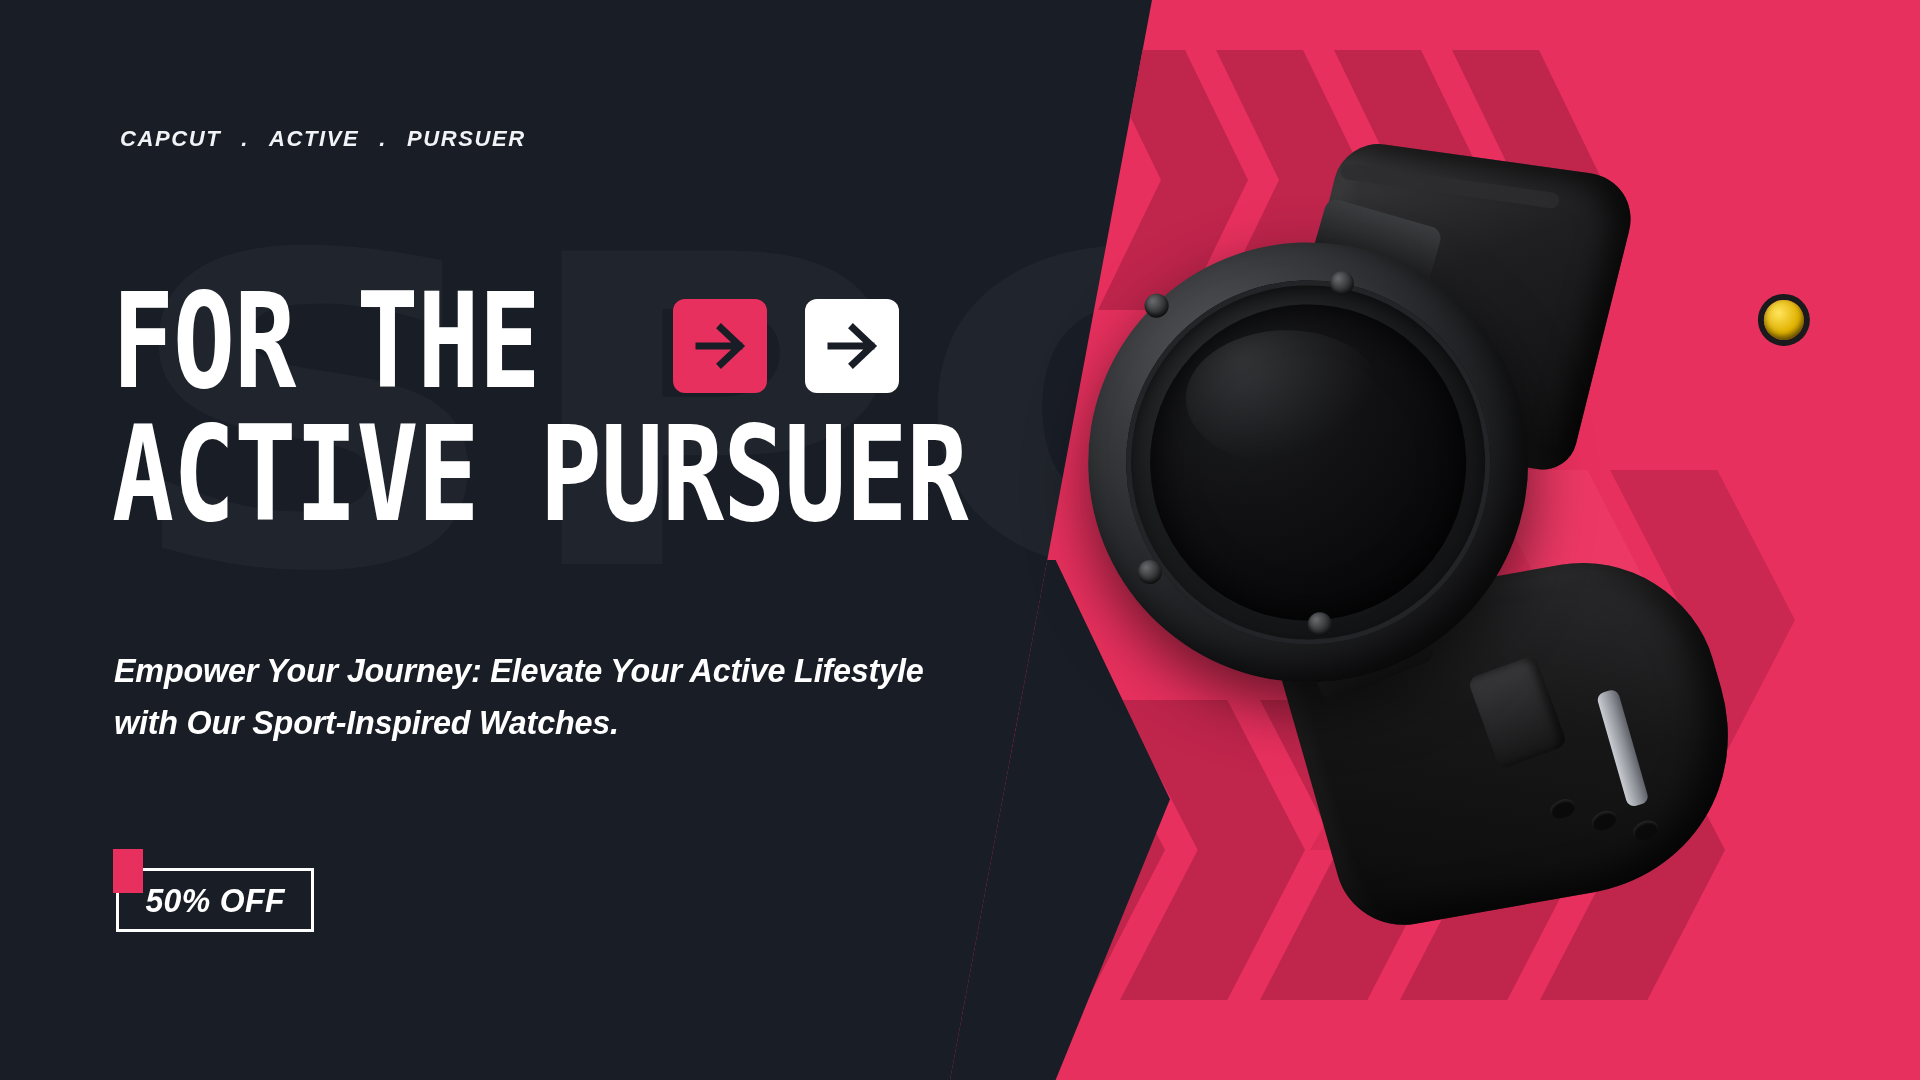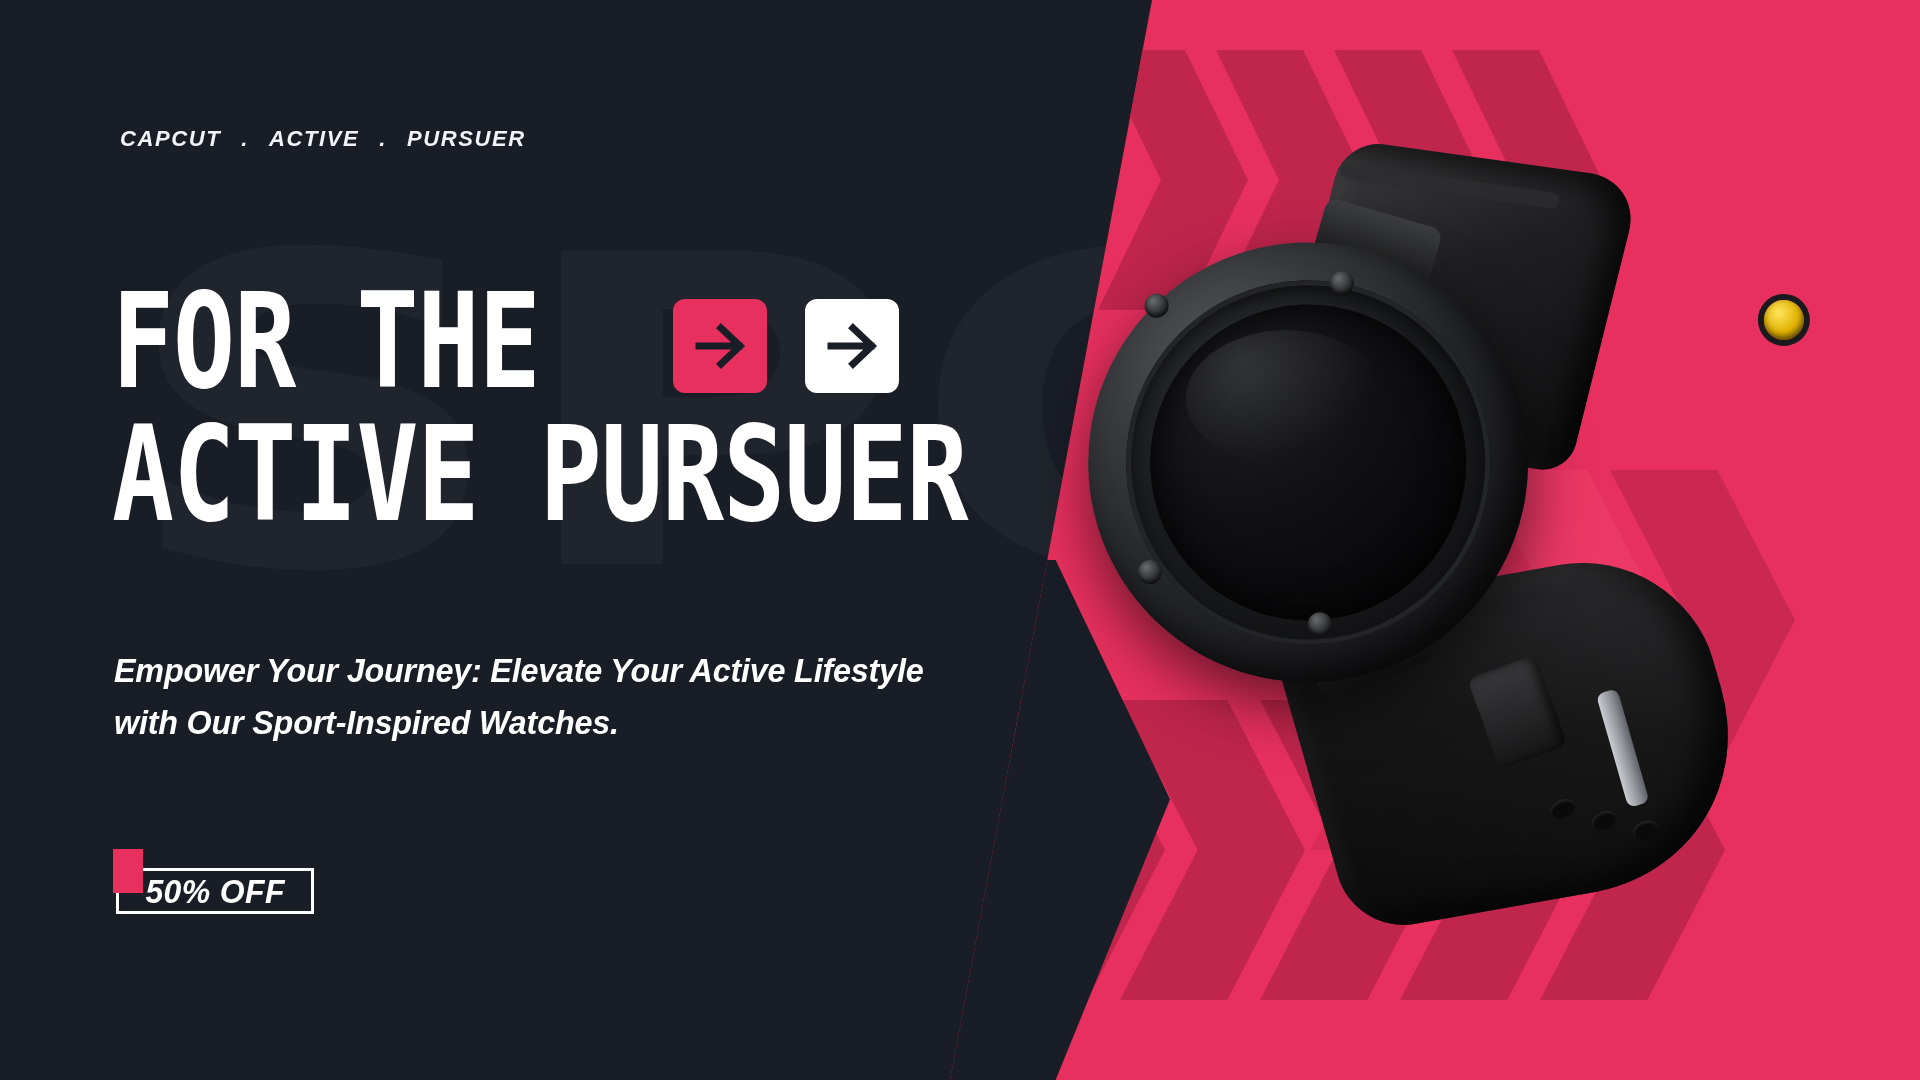--- a/index.html
+++ b/index.html
@@ -104,21 +104,21 @@
     font-size:34px; line-height:1.52; font-weight:bold; font-style:italic;
     color:#ffffff; letter-spacing:-0.2px;
     transform:scaleX(0.95); transform-origin:left top;
     max-width:900px;
   }
 
   
   .cta-row { position:absolute; left:116px; top:868px; display:flex; gap:22px; }
   .cta {
     position:relative; border:3px solid #ffffff;
-    height:46px; display:flex; align-items:center; justify-content:center;
+    height:64px; display:flex; align-items:center; justify-content:center;
     padding:8px 22px;
   }
   .cta-sq {
     position:absolute; left:-6px; top:-22px;
     width:30px; height:44px; background:#e8305e;
   }
   .cta-label {
     position:relative; z-index:2;
     font-size:34px; font-weight:bold; font-style:italic; color:#ffffff;
     letter-spacing:0.4px; transform:scaleX(0.94); transform-origin:center;

